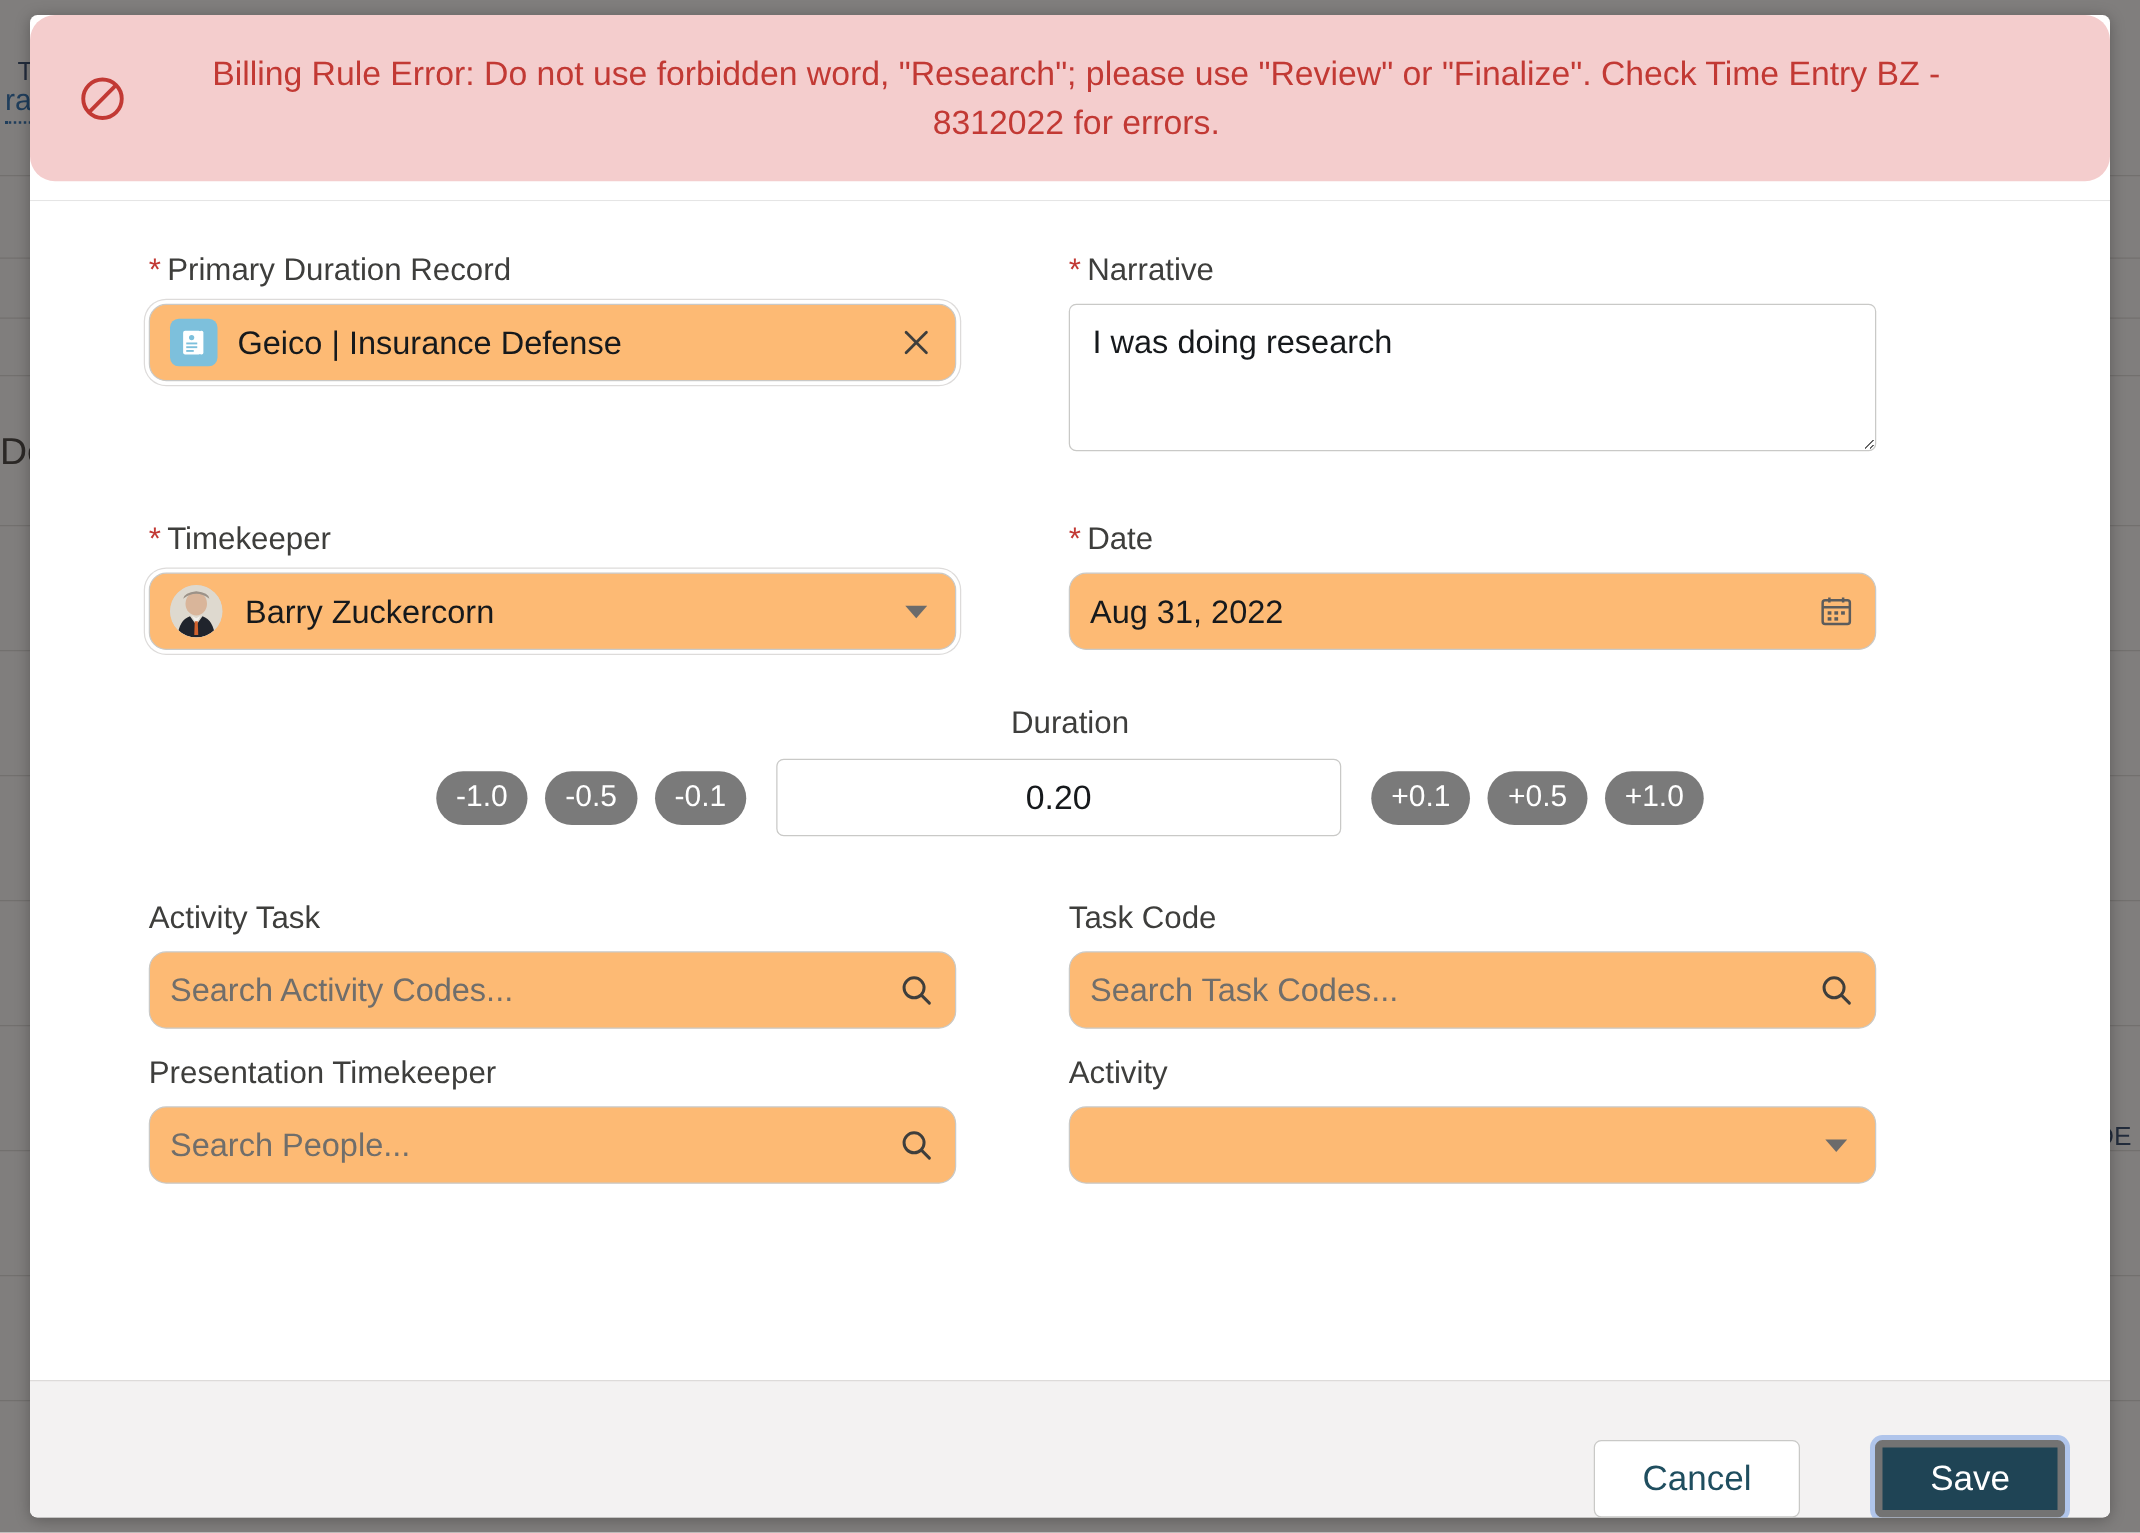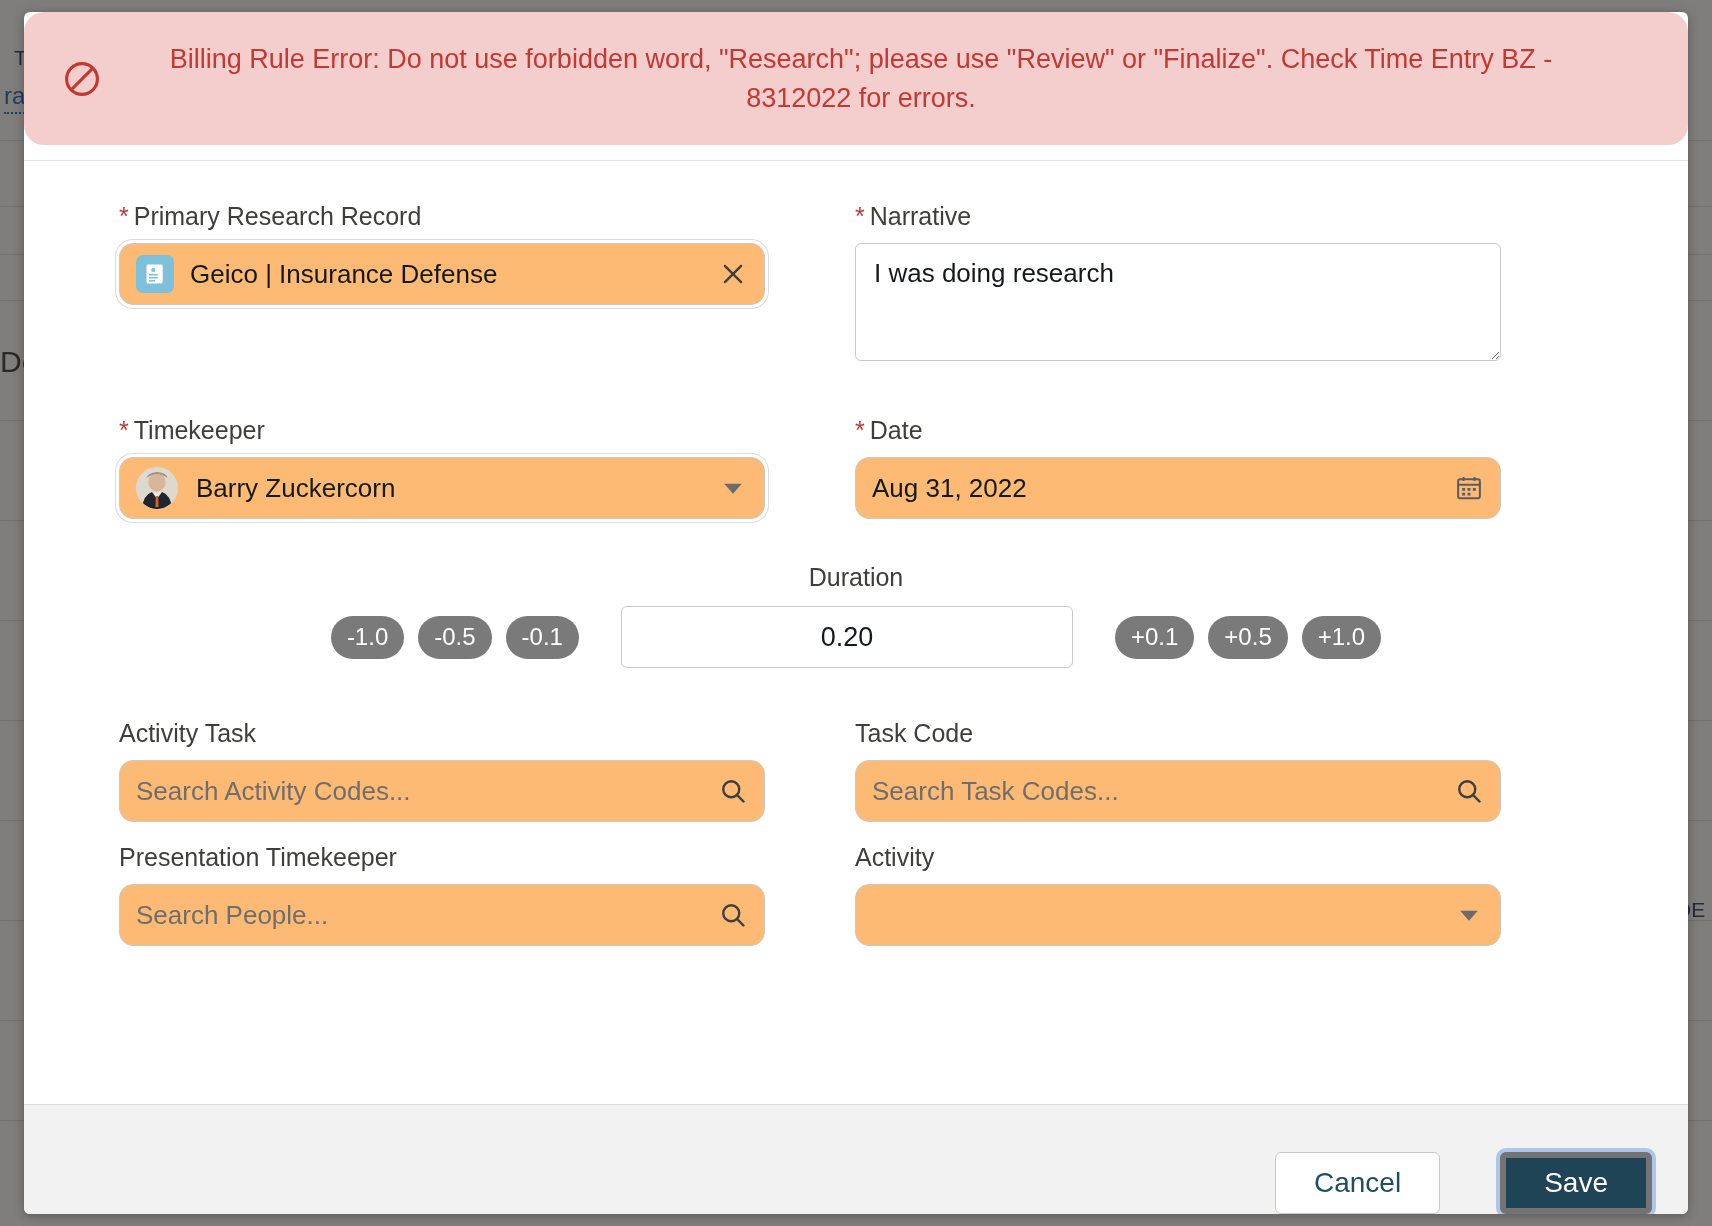--- a/index.html
+++ b/index.html
@@ -225,21 +225,21 @@
   }
   #duration-input {
     width: 452px;
     height: 62px;
     border: 1px solid #c9c9c7;
     border-radius: 6px;
     text-align: center;
     font-size: 27px;
     color: #16191c;
     font-family: "Liberation Sans", sans-serif;
-    margin: 0 28px;
+    margin: 0 10px;
     outline: none;
     background: #fff;
   }
 
   .row-spacer-lg { height: 50px; }
   .row-spacer-sm { height: 20px; }
 
   
   #modal-footer {
     flex: 0 0 110px;
@@ -274,21 +274,21 @@
     box-shadow: 0 0 0 4px rgba(120,160,230,0.55);
     margin-left: 36px;
   }
 </style>
 </head>
 <body>
 
 <div id="backdrop">
   <div id="bg-page">
     <div class="bg-label" style="left:14px; top:46px;">Ty</div>
-    <div class="bg-link" style="left:4px; top:82px;">ra</div>
+    <div class="bg-link" style="left:4px; top:67px;">ra</div>
     <div class="bg-heading" style="left:0px; top:345px;">Do</div>
     <div class="bg-label" style="left:1676px; top:898px;">DE</div>
     <div class="bg-rule" style="top:140px;"></div>
     <div class="bg-rule" style="top:206px;"></div>
     <div class="bg-rule" style="top:254px;"></div>
     <div class="bg-rule" style="top:300px;"></div>
     <div class="bg-rule" style="top:420px;"></div>
     <div class="bg-rule" style="top:520px;"></div>
     <div class="bg-rule" style="top:620px;"></div>
     <div class="bg-rule" style="top:720px;"></div>
@@ -312,21 +312,21 @@
     </span>
     <span id="error-text">Billing Rule Error: Do not use forbidden word, "Research"; please use "Review" or "Finalize". Check Time Entry BZ - 8312022 for errors.</span>
   </div>
   <div id="banner-gap"></div>
 
   <div id="modal-body">
 
     <div class="row">
       <div class="col">
         <div class="field">
-          <label class="field-label"><span class="req">*</span><span>Primary Research Record</span></label>
+          <label class="field-label"><span class="req">*</span><span>Primary Duration Record</span></label>
           <div class="input-box outer-ring">
             <span class="rec-icon">
               <svg width="24" height="24" viewBox="0 0 24 24" fill="none">
                 <rect x="3.5" y="2.5" width="14" height="19" rx="1.6" fill="#ffffff"></rect>
                 <rect x="16.5" y="2.5" width="3.2" height="19" rx="1.4" fill="#ffffff"></rect>
                 <circle cx="10.3" cy="8" r="2.1" fill="#7dc0dc"></circle>
                 <rect x="6" y="12" width="8.8" height="1.5" fill="#7dc0dc"></rect>
                 <rect x="6" y="15" width="8.8" height="1.5" fill="#7dc0dc"></rect>
                 <rect x="6" y="18" width="6" height="1.5" fill="#7dc0dc"></rect>
               </svg>

